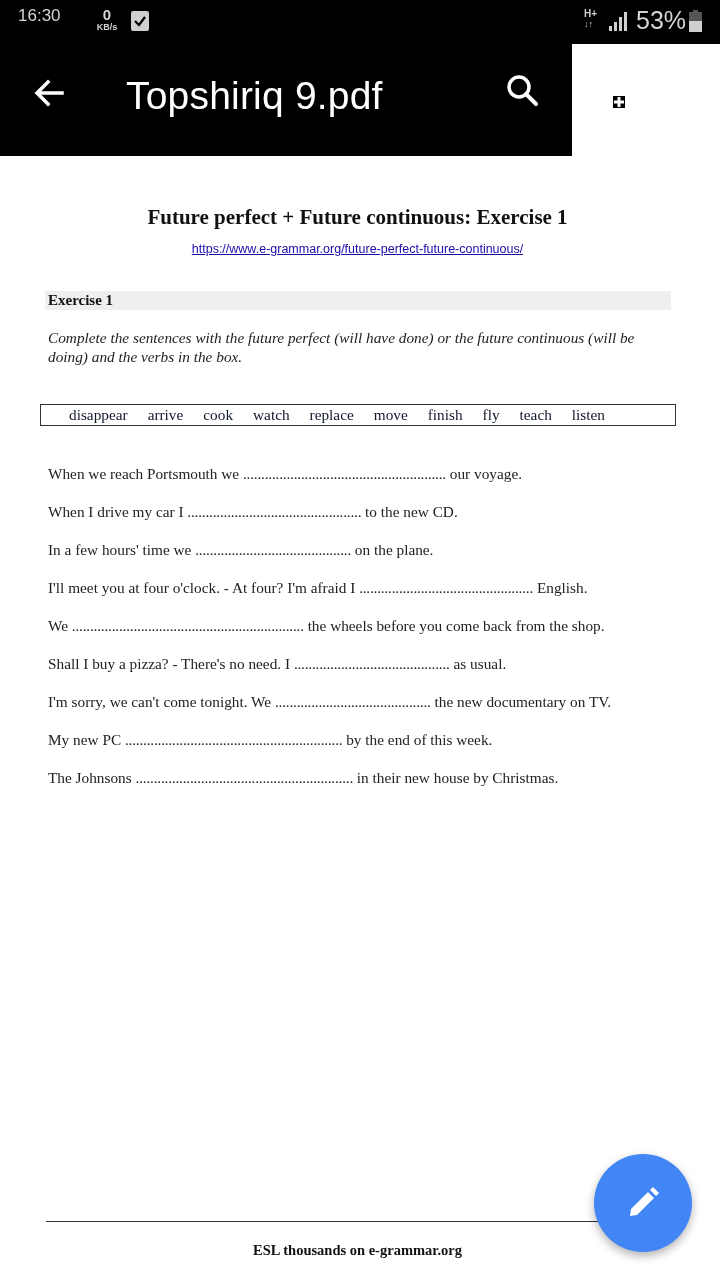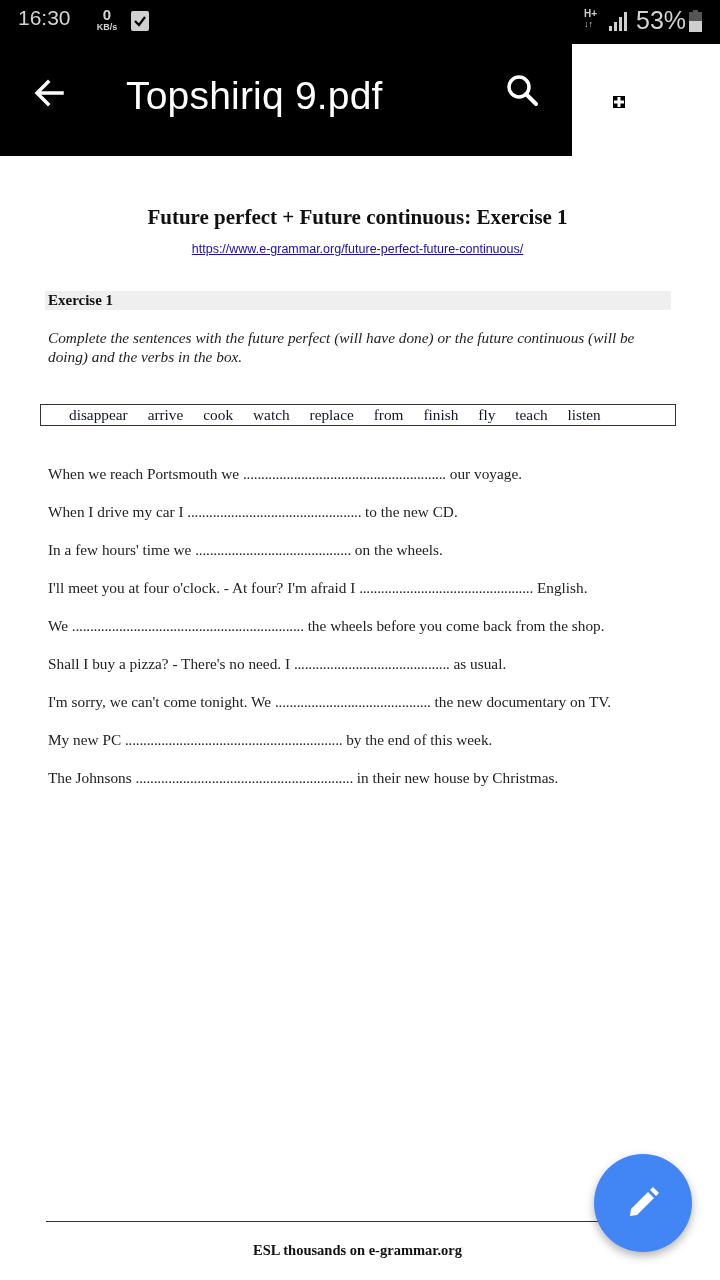--- a/index.html
+++ b/index.html
@@ -5,21 +5,21 @@
   html, body { margin: 0; padding: 0; }
   body {
     width: 720px; height: 1280px; position: relative; overflow: hidden;
     background: #ffffff;
     font-family: "Liberation Sans", sans-serif;
   }
   .statusbar {
     position: absolute; left: 0; top: 0; width: 720px; height: 44px;
     background: #000; color: #d9d9d9;
   }
-  .sb-time { position: absolute; left: 18px; top: 6px; font-size: 21px; color: #d4d4d4; }
+  .sb-time { position: absolute; left: 18px; top: 6px; font-size: 17px; color: #d4d4d4; }
   .sb-kbs { position: absolute; left: 92px; top: 8px; width: 30px; text-align: center; color: #d4d4d4; }
   .sb-kbs .n { font-size: 15px; line-height: 14px; display: block; font-weight: bold; }
   .sb-kbs .u { font-size: 9px; line-height: 10px; display: block; font-weight: bold; }
   .sb-check { position: absolute; left: 131px; top: 11px; width: 18px; height: 20px; background: #cfcfcf; border-radius: 2px; }
   .sb-check svg { position: absolute; left: 2px; top: 3px; }
   .sb-net { position: absolute; left: 584px; top: 9px; font-size: 10px; font-weight: bold; color: #cfcfcf; line-height: 10px; }
   .sb-signal { position: absolute; left: 609px; top: 11px; }
   .sb-batt-text { position: absolute; left: 636px; top: 6px; font-size: 25px; color: #d4d4d4; }
   .sb-batt { position: absolute; left: 689px; top: 10px; width: 13px; height: 22px; }
 
@@ -142,31 +142,31 @@
   <div class="doc-link">https://www.e-grammar.org/future-perfect-future-continuous/</div>
   <div class="ex-header">Exercise 1</div>
   <div class="instructions">Complete the sentences with the future perfect (will have done) or the future continuous (will be doing) and the verbs in the box.</div>
 
   <div class="verb-box">
     <span>disappear</span>
     <span>arrive</span>
     <span>cook</span>
     <span>watch</span>
     <span>replace</span>
-    <span>from</span>
+    <span>move</span>
     <span>finish</span>
     <span>fly</span>
     <span>teach</span>
     <span>listen</span>
   </div>
 
   <div class="sentences">
     <div class="sentence"><span>When we reach Portsmouth we</span> <span class="blank">........................................................</span> <span>our voyage.</span></div>
     <div class="sentence"><span>When I drive my car I</span> <span class="blank">................................................</span> <span>to the new CD.</span></div>
-    <div class="sentence"><span>In a few hours' time we</span> <span class="blank">...........................................</span> <span>on the wheels.</span></div>
+    <div class="sentence"><span>In a few hours' time we</span> <span class="blank">...........................................</span> <span>on the plane.</span></div>
     <div class="sentence"><span>I'll meet you at four o'clock. - At four? I'm afraid I</span> <span class="blank">................................................</span> <span>English.</span></div>
     <div class="sentence"><span>We</span> <span class="blank">................................................................</span> <span>the wheels before you come back from the shop.</span></div>
     <div class="sentence"><span>Shall I buy a pizza? - There's no need. I</span> <span class="blank">...........................................</span> <span>as usual.</span></div>
     <div class="sentence"><span>I'm sorry, we can't come tonight. We</span> <span class="blank">...........................................</span> <span>the new documentary on TV.</span></div>
     <div class="sentence"><span>My new PC</span> <span class="blank">............................................................</span> <span>by the end of this week.</span></div>
     <div class="sentence"><span>The Johnsons</span> <span class="blank">............................................................</span> <span>in their new house by Christmas.</span></div>
   </div>
 
   <div class="footer-line"></div>
   <div class="footer-text">ESL thousands on e-grammar.org</div>

